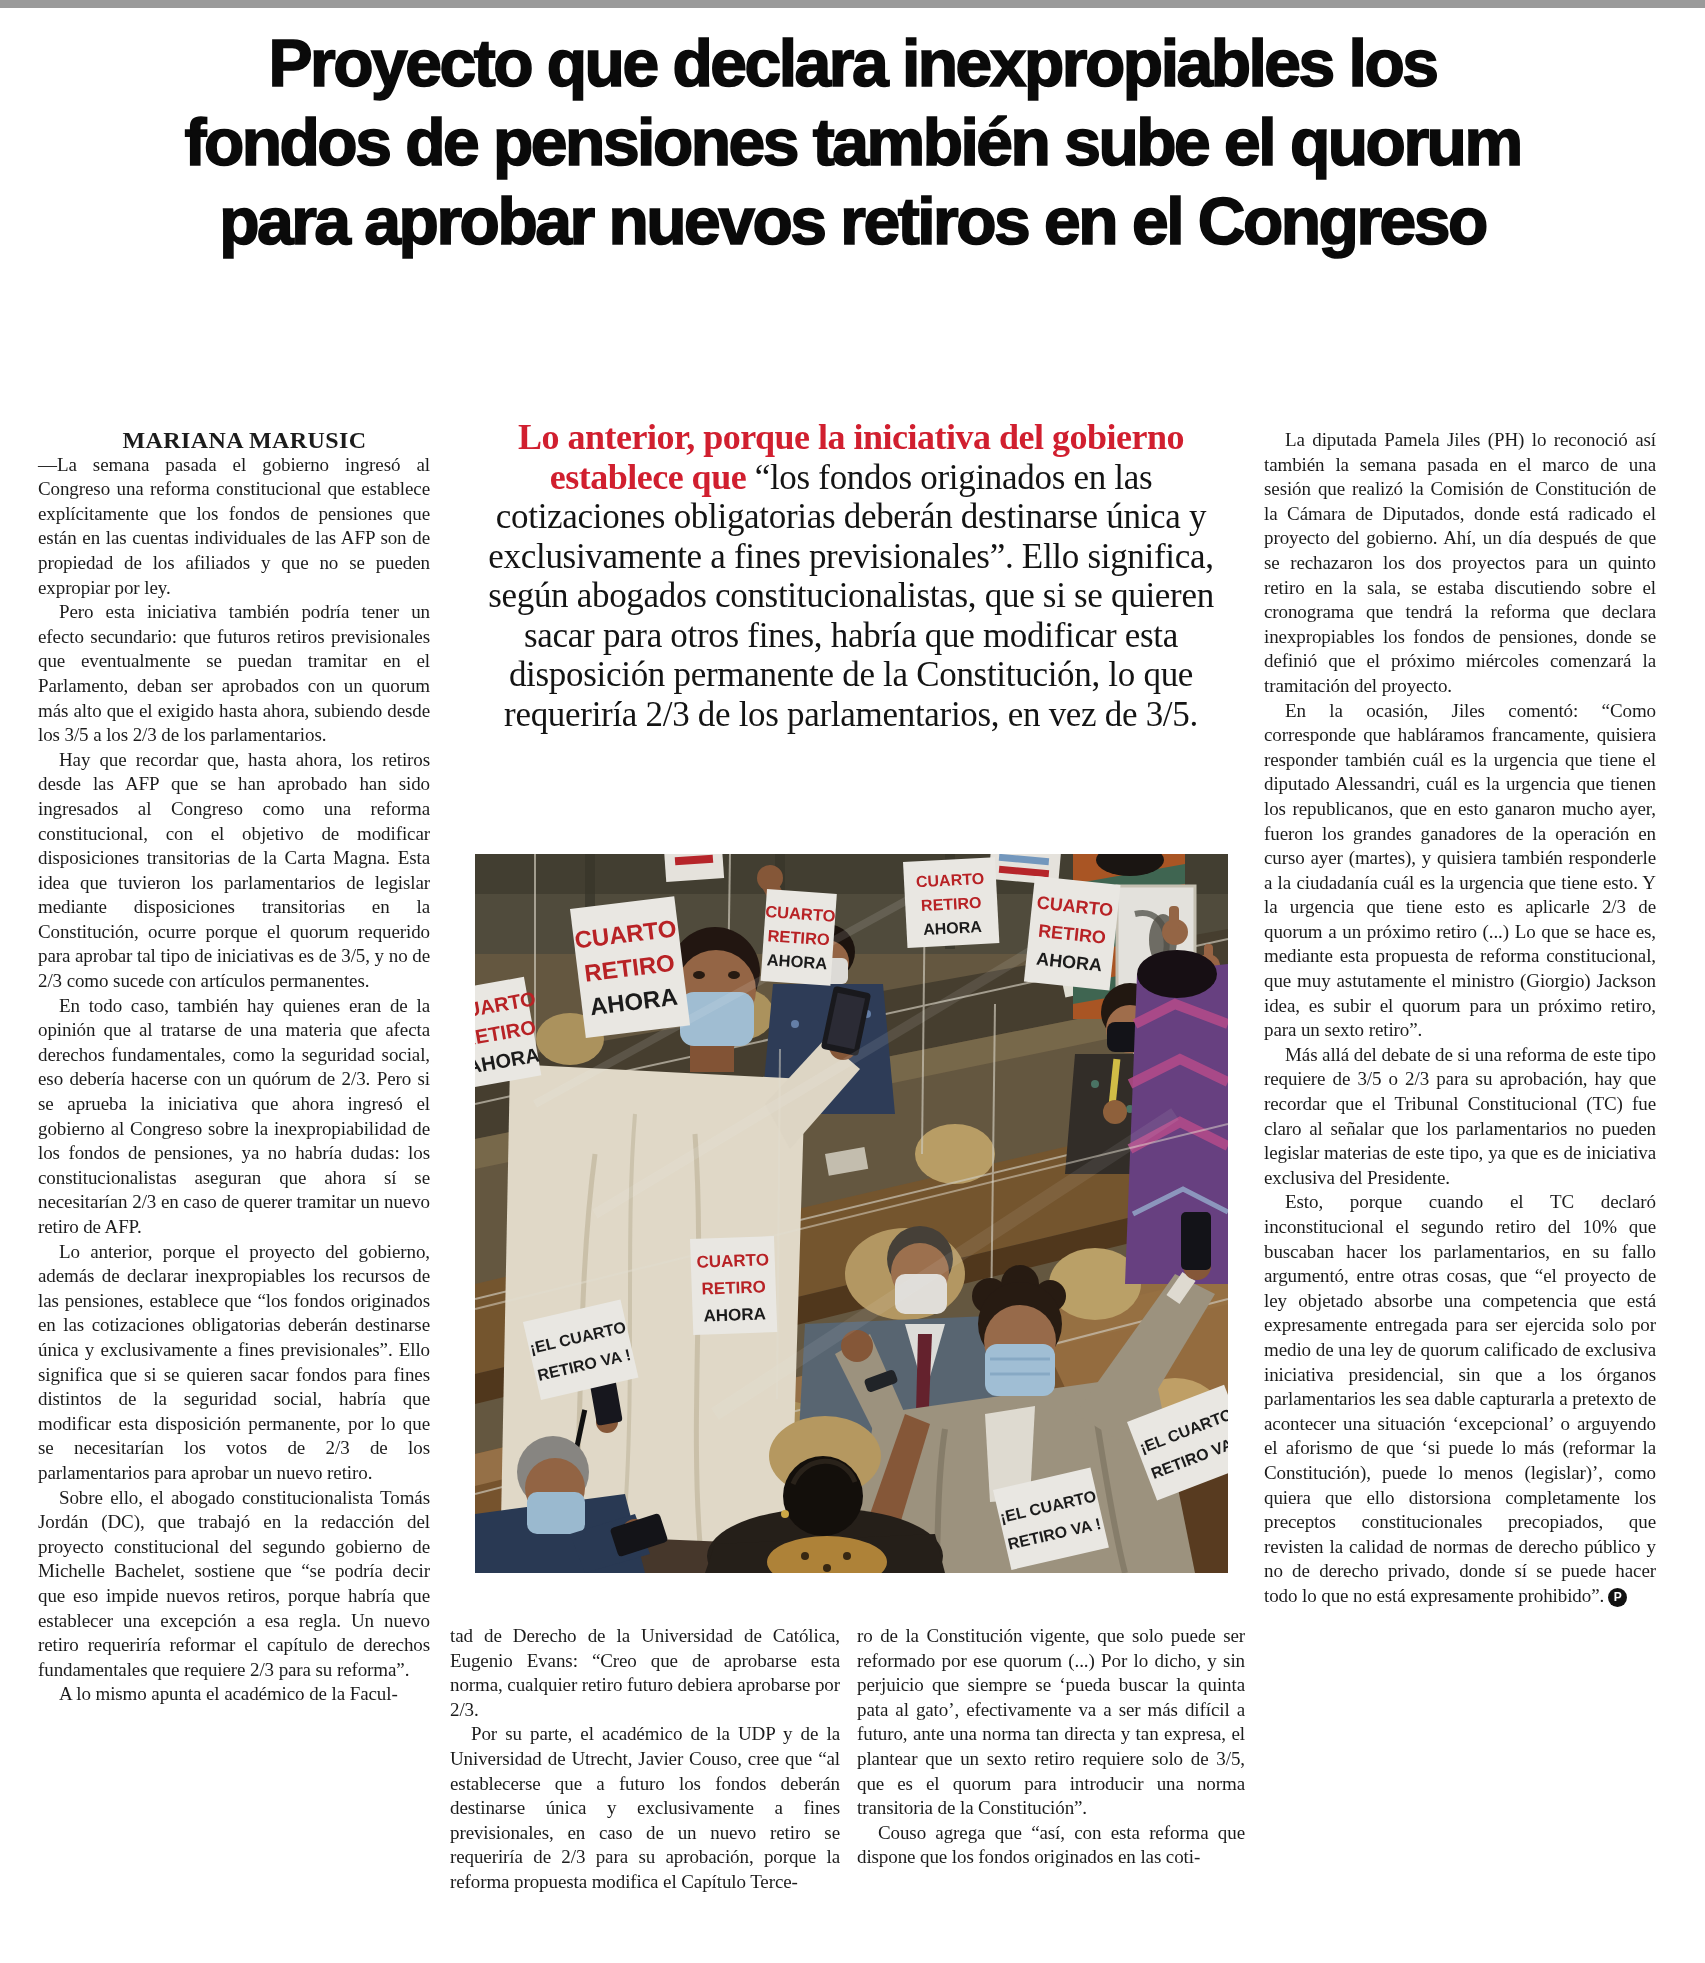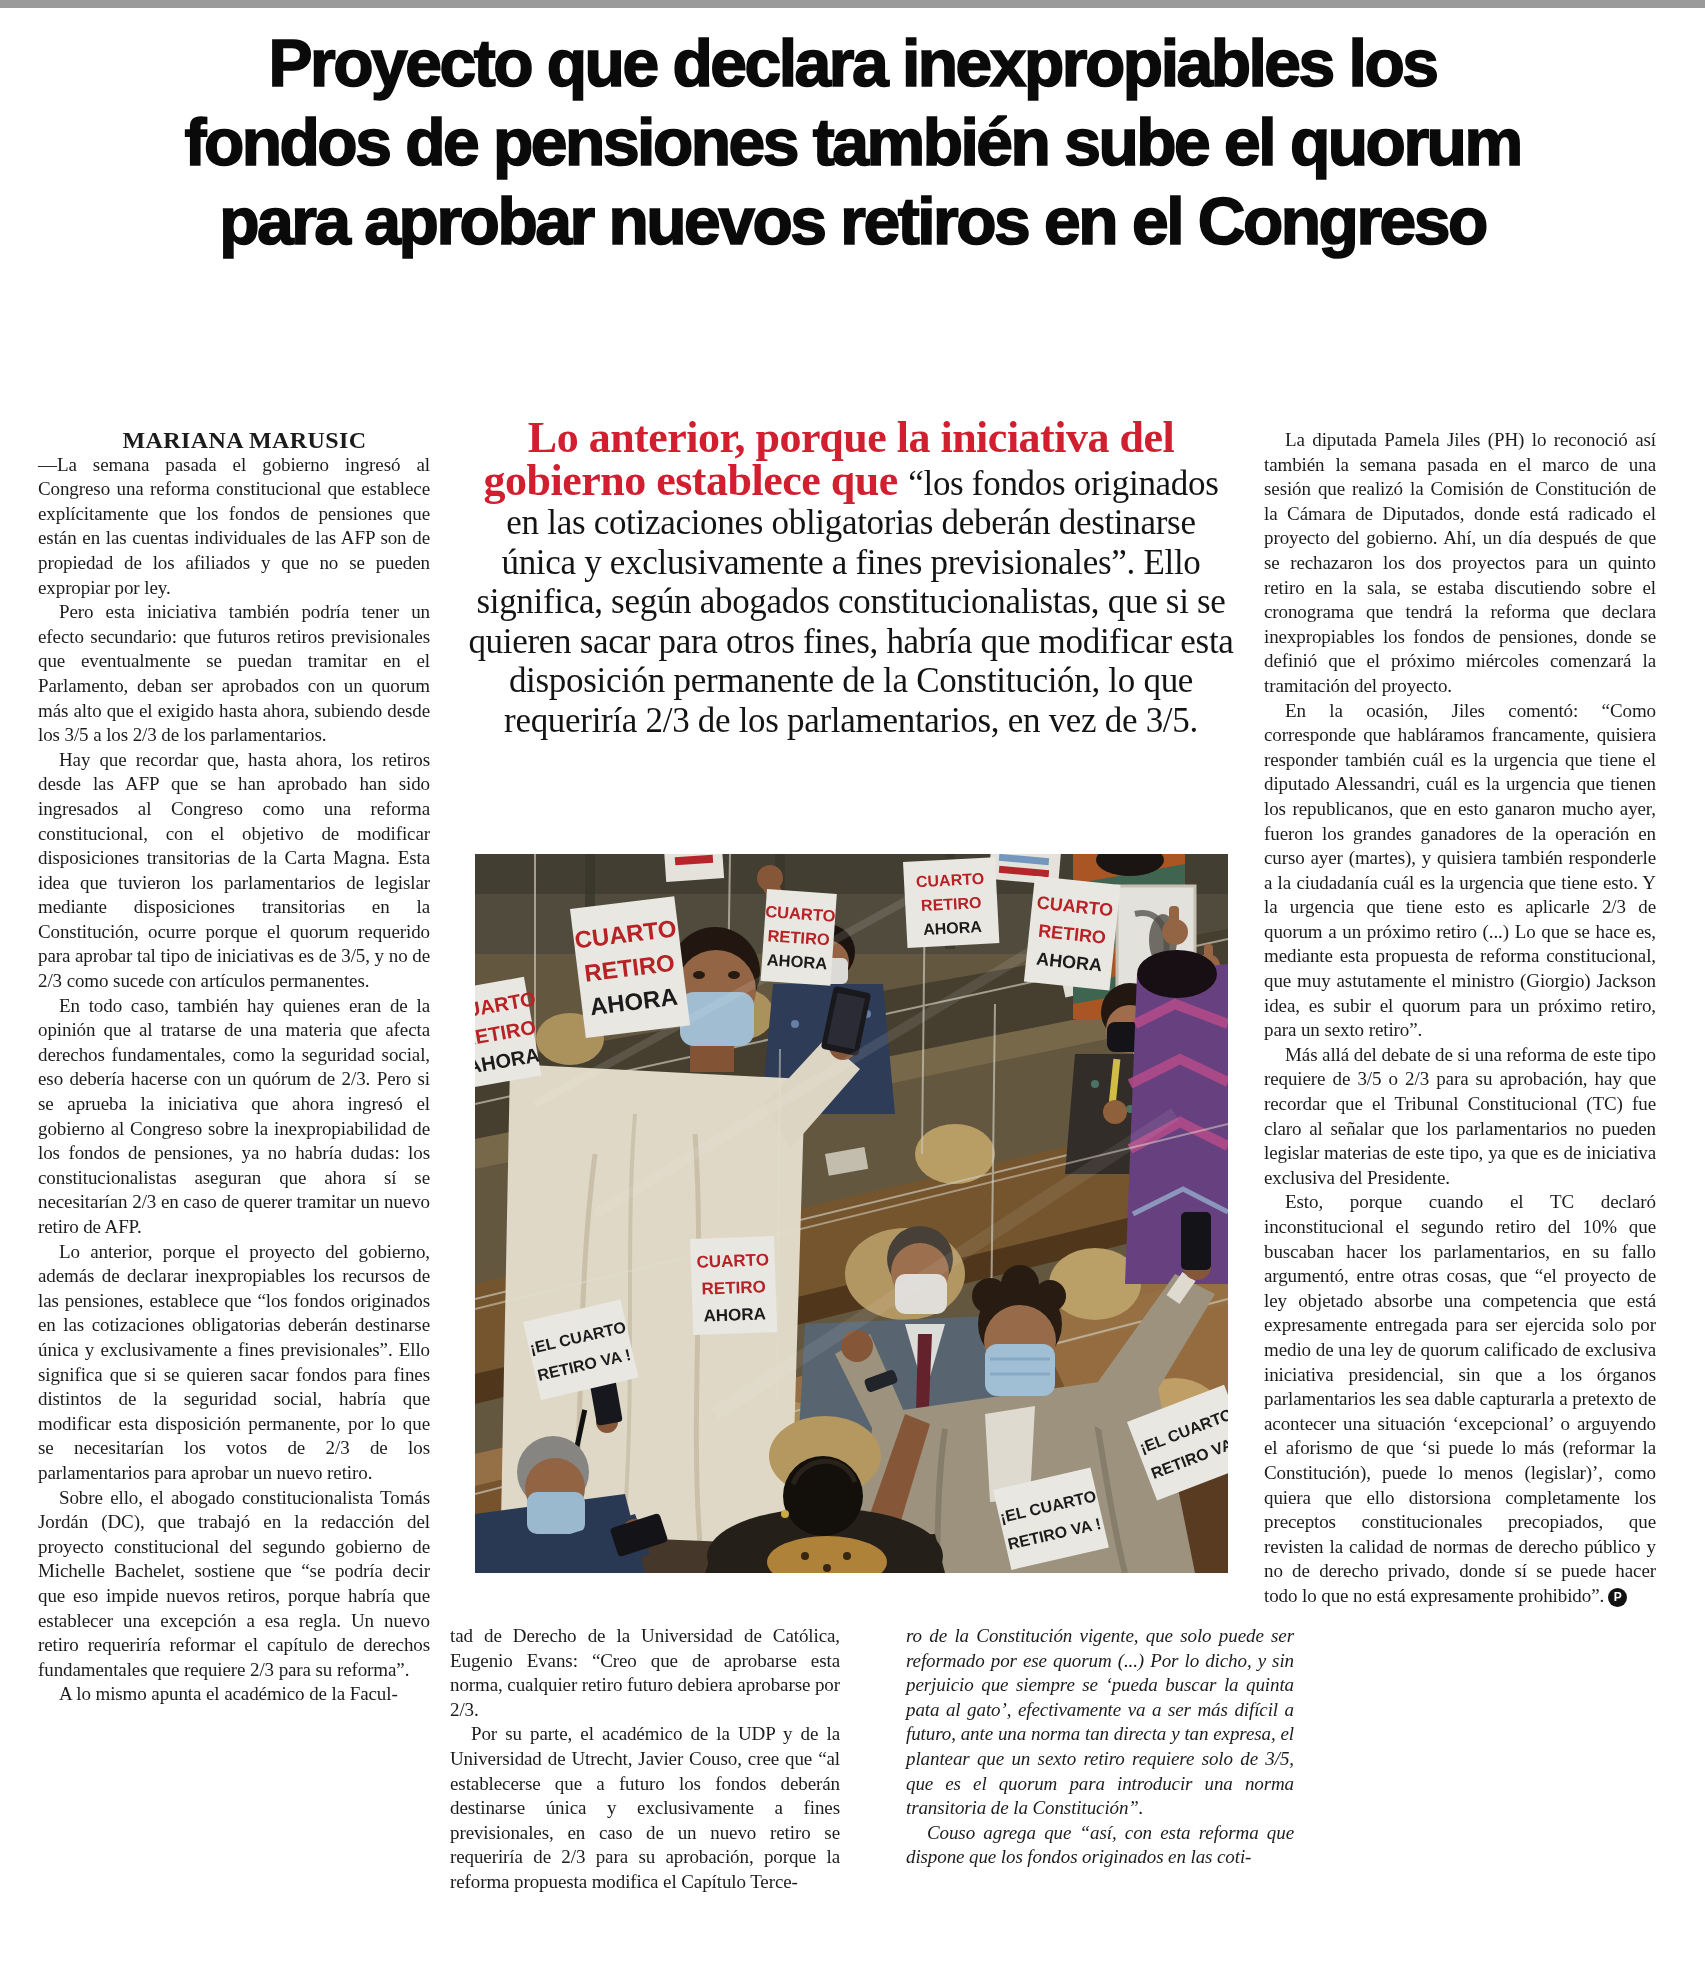--- a/index.html
+++ b/index.html
@@ -18,34 +18,34 @@
   }
   
   .col {
     position:absolute; text-align:justify;
     font-size:19px; line-height:24.6px; letter-spacing:-0.1px;
   }
   .col p { margin:0; text-indent:21px; }
   .col p.first { text-indent:0; }
   #col1 { left:38px;   top:420px;  width:392px; }
   #col2 { left:450px;  top:1616px; width:390px; }
-  #col3 { left:906px;  top:1616px; width:388px;font-style:italic; }
+  #col3 { left:857px;  top:1616px; width:388px; }
   #col4 { left:1264px; top:420px;  width:392px; }
   .byline {
     font-weight:bold; font-size:24px; letter-spacing:0.4px;
     margin:0 0 6px 0; text-align:center;
   }
   
   .pullquote {
     position:absolute; left:466px; top:410px; width:770px;
     text-align:center; font-size:35px; line-height:39.5px; color:#141414;
     letter-spacing:-0.3px;
   }
   .pullquote .lead {
-    color:var(--accent-red,#d11f2f); font-weight:bold; font-size:44px;
+    color:var(--accent-red,#d11f2f); font-weight:bold; font-size:36px;
     letter-spacing:-0.5px;
   }
   
   .photo {
     position:absolute; left:475px; top:846px; width:753px; height:719px;
     overflow:hidden; background:#6a5c44;
   }
   .photo svg { display:block; width:100%; height:100%; }
   .sign-red   { fill:var(--sign-red,#c22428); }
   .sign-black { fill:#1d1d1d; }

